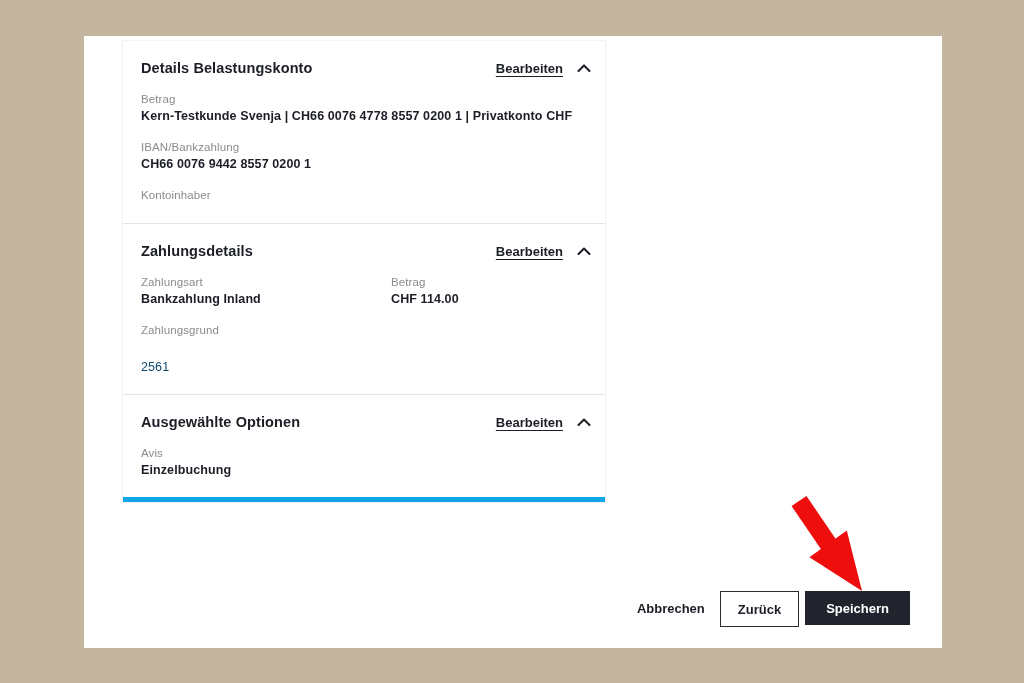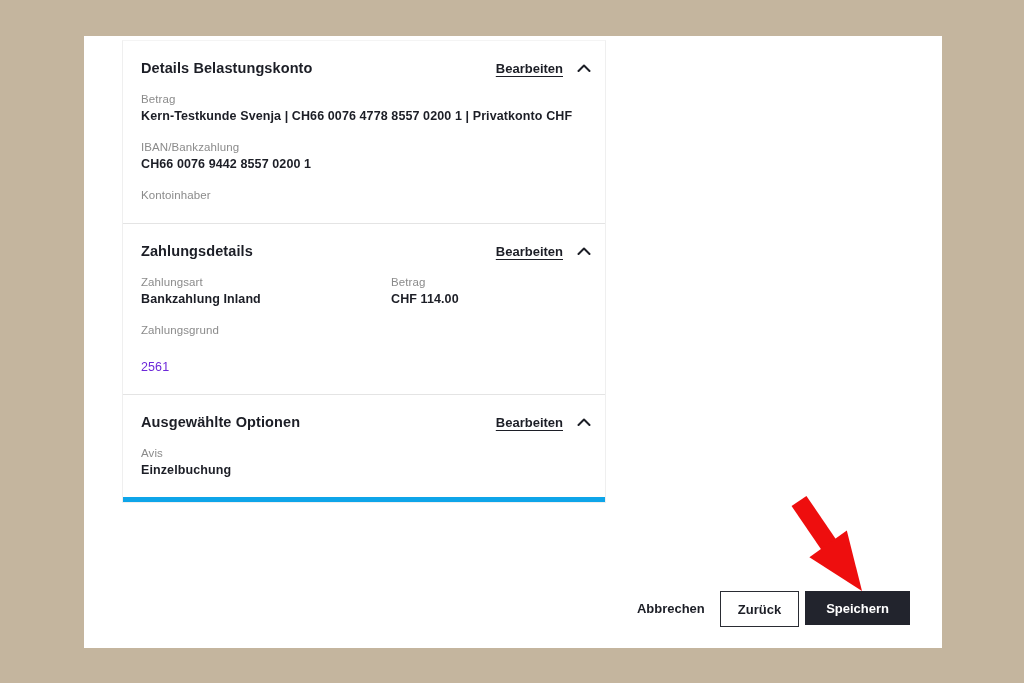--- a/index.html
+++ b/index.html
@@ -37,21 +37,21 @@
   .edit-link{
     font-size:13px;font-weight:bold;color:#1c1e26;text-decoration:underline;
     text-underline-offset:3px;cursor:pointer;
   }
   .chev{display:inline-flex;cursor:pointer;padding:2px 1px;}
   .fields{margin-top:17px;}
   .fgroup{margin-bottom:18px;}
   .fgroup:last-child{margin-bottom:2px;}
   .flabel{font-size:11.5px;color:#8b8b8b;margin-bottom:4px;letter-spacing:.1px;}
   .fvalue{font-size:12.5px;font-weight:bold;color:#1c1e26;letter-spacing:.1px;}
-  .fvalue.regular{font-weight:normal;color:#6d28d9;margin-top:24px;}
+  .fvalue.regular{font-weight:normal;color:#0c4a6e;margin-top:24px;}
   .two-col{display:grid;grid-template-columns:250px 1fr;}
   .footer{
     position:absolute;right:32px;bottom:21px;
     display:flex;align-items:flex-start;
   }
   .btn{
     font-family:"Liberation Sans", sans-serif;
     font-size:13px;font-weight:bold;cursor:pointer;
     height:34px;display:inline-flex;align-items:center;justify-content:center;
     box-sizing:border-box;

